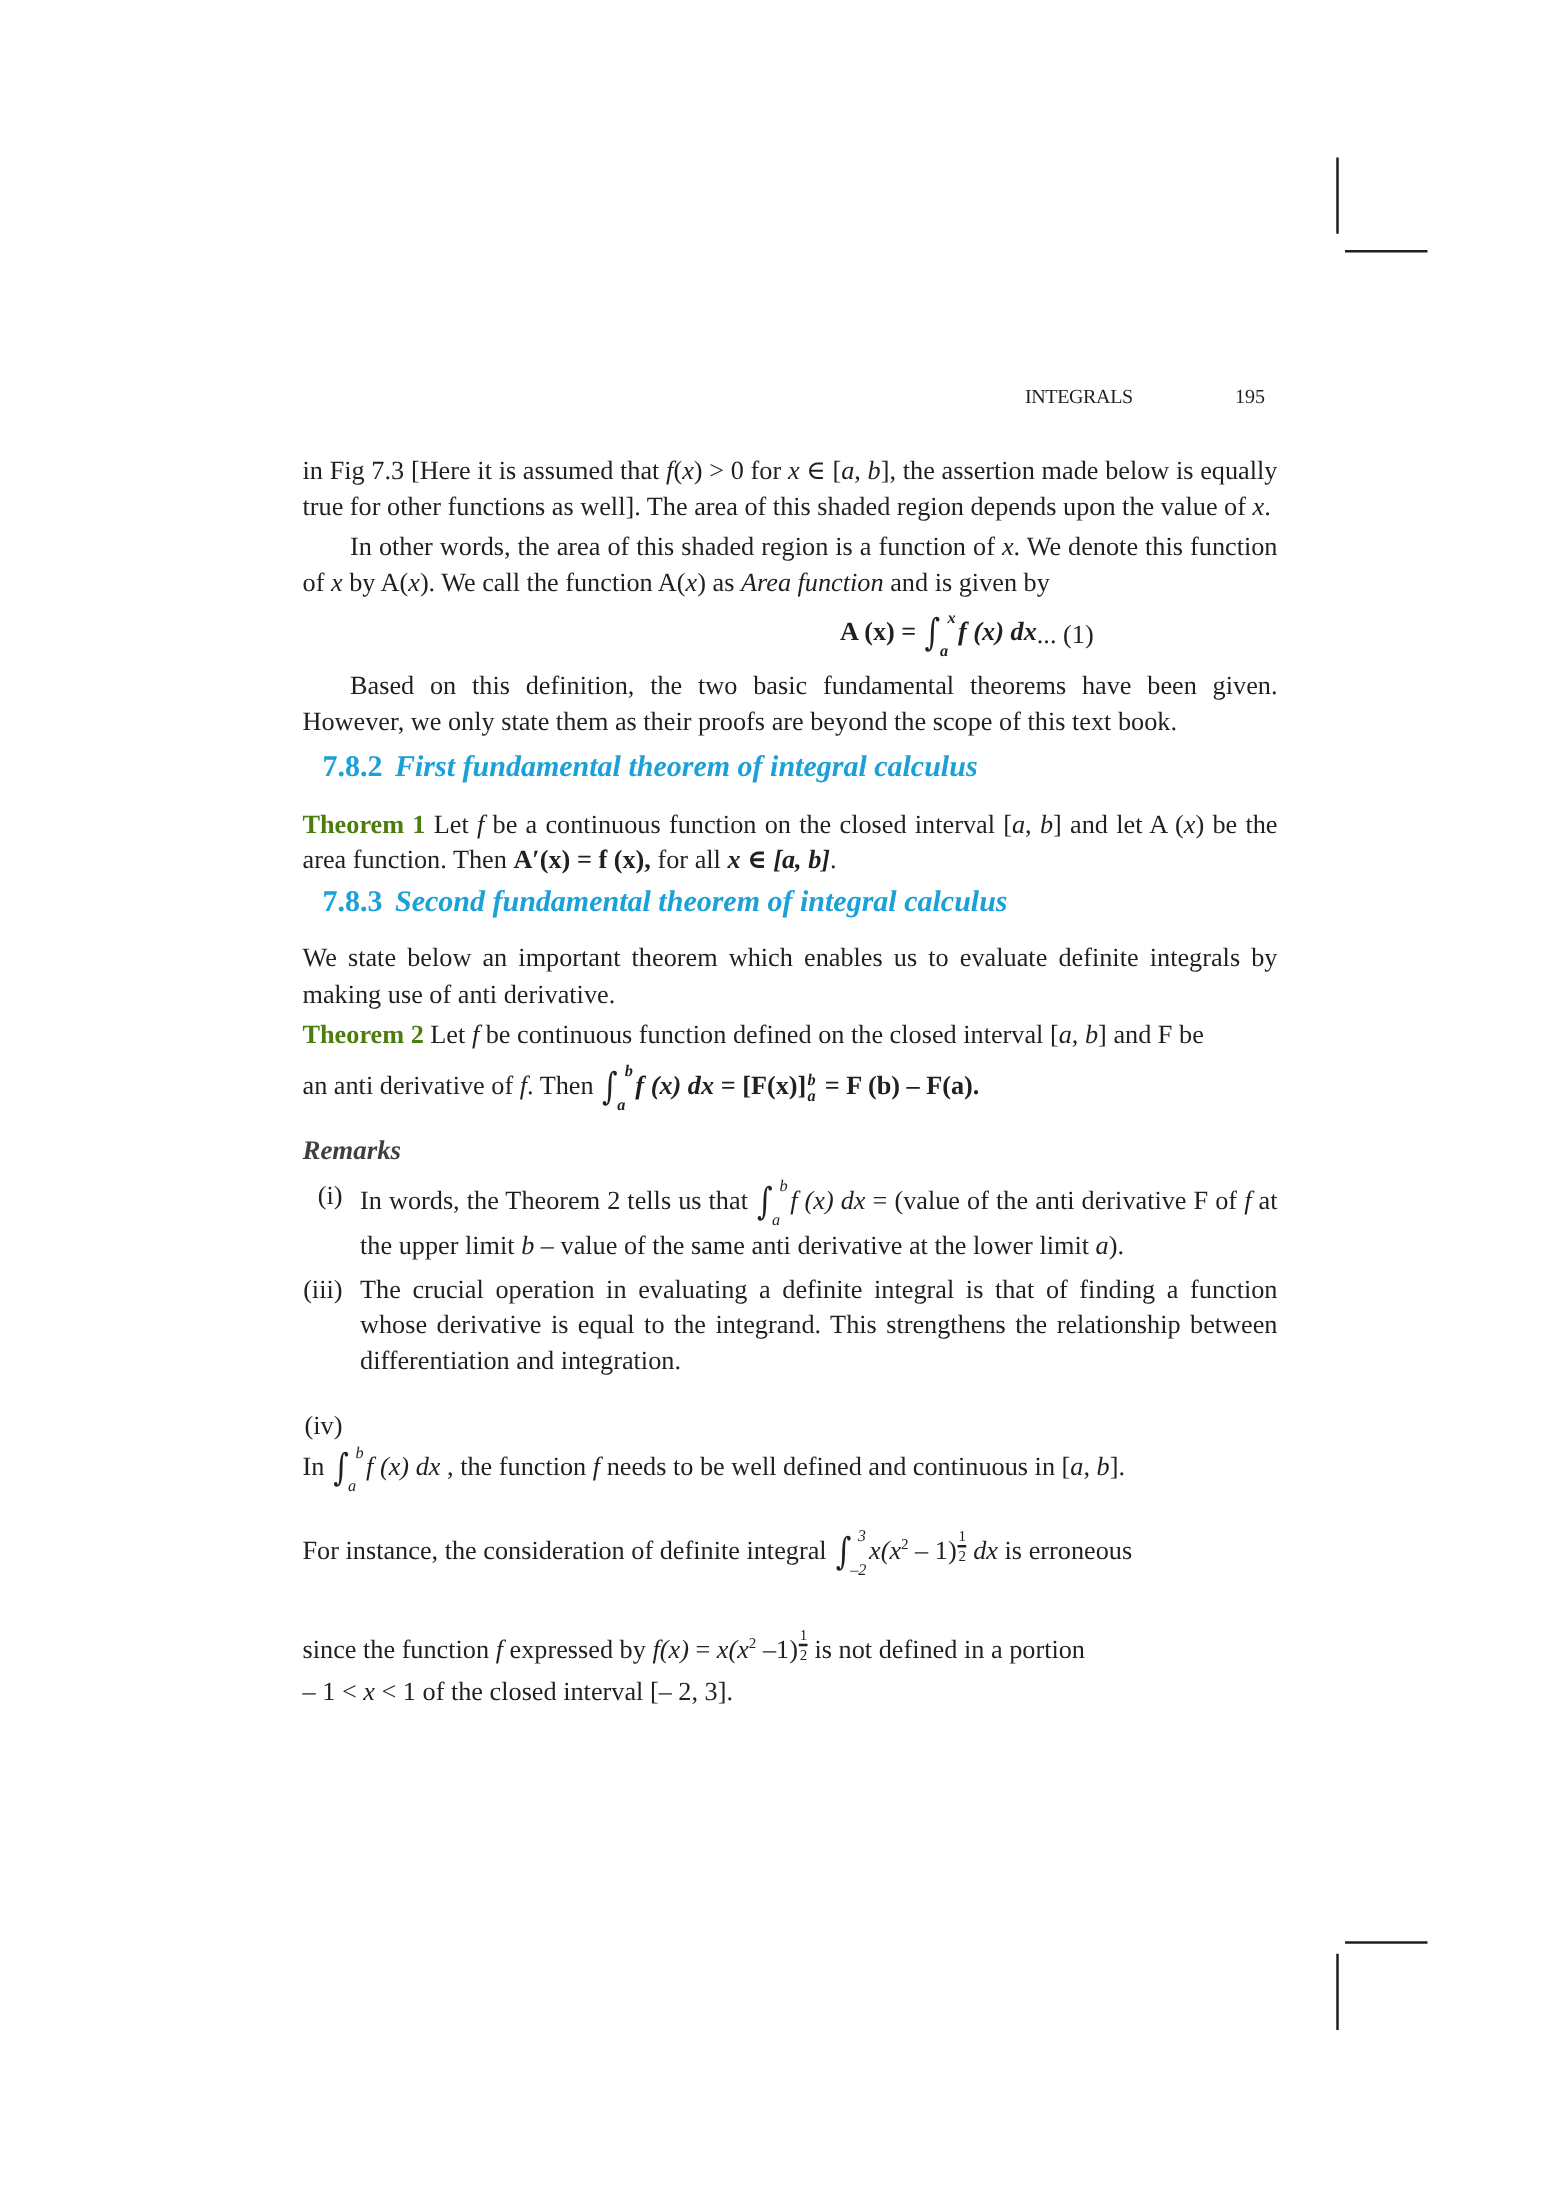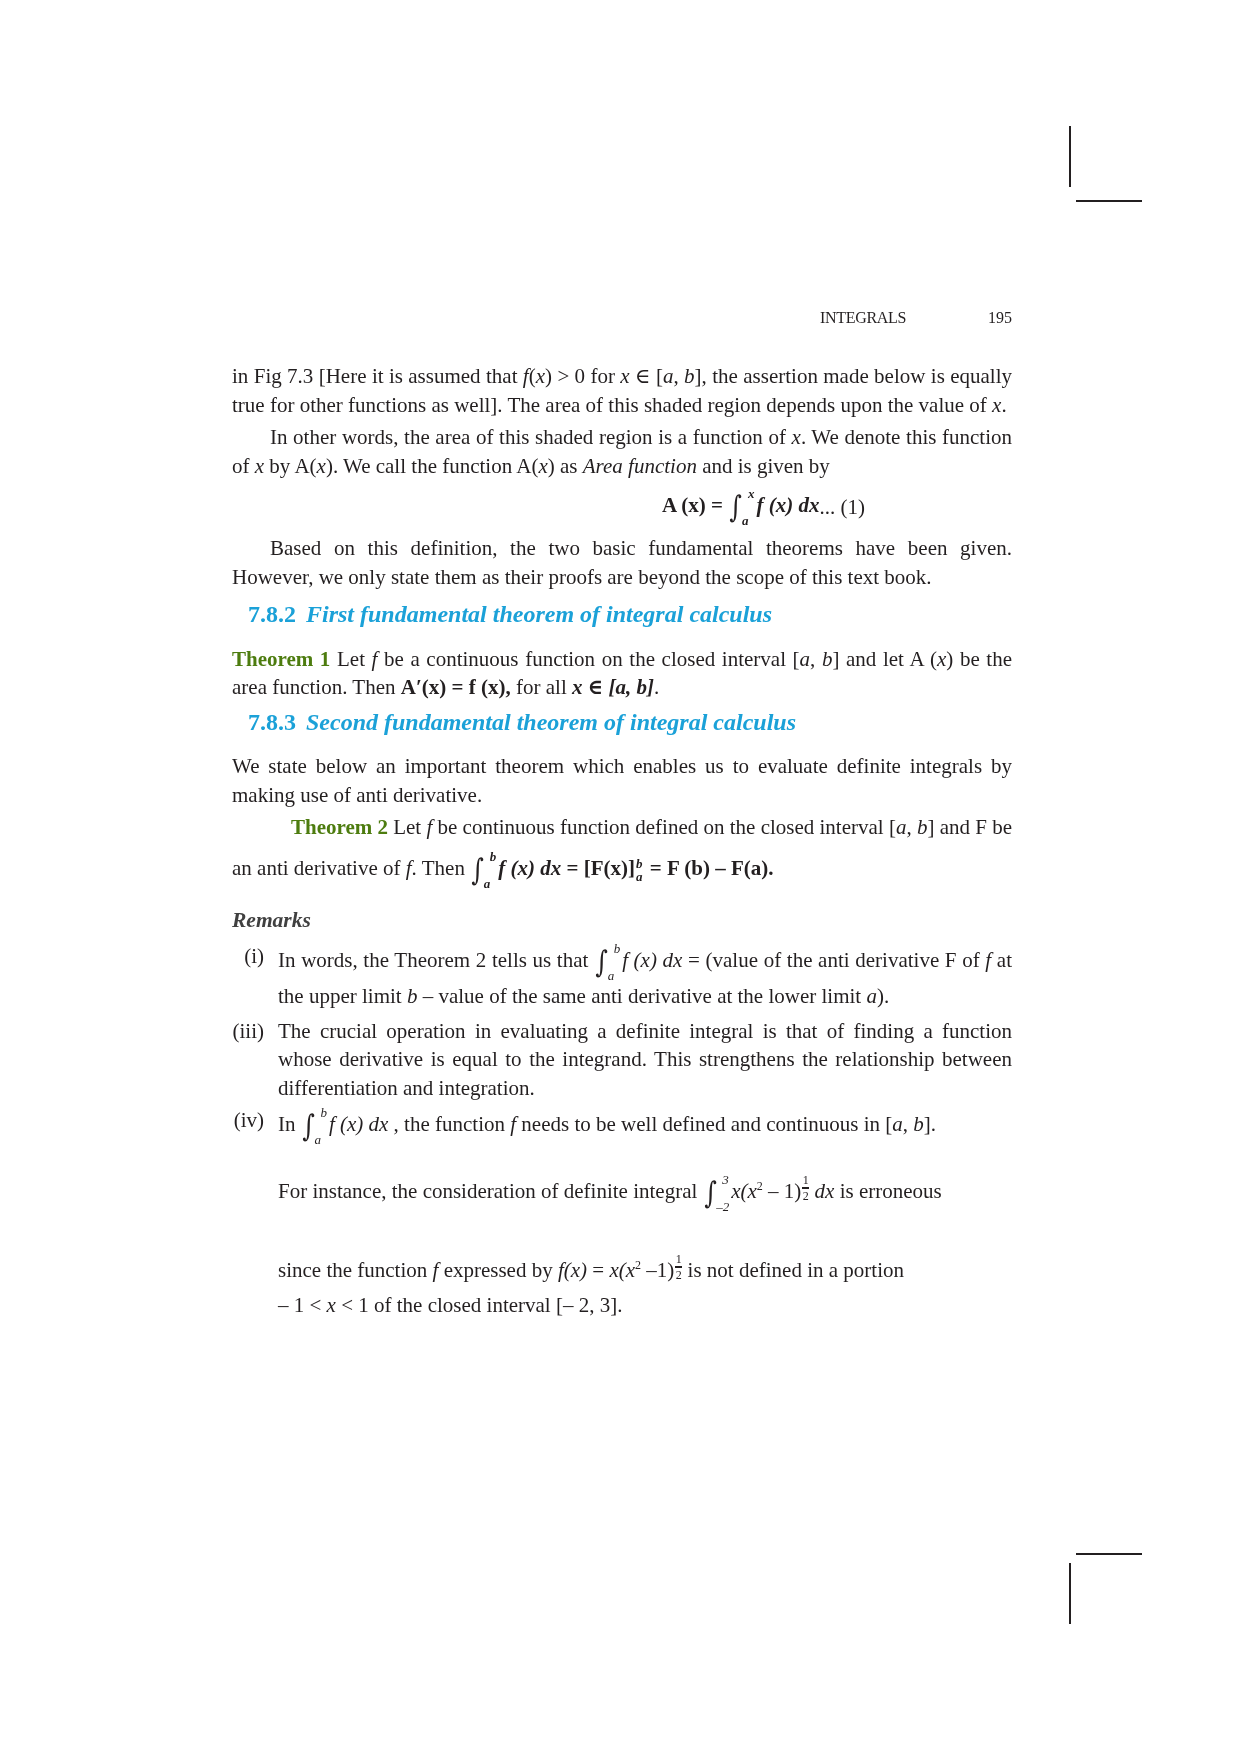--- a/index.html
+++ b/index.html
@@ -2,21 +2,21 @@
 <html><head>
 <meta charset="utf-8">
 <style>
   html, body { margin: 0; padding: 0; background: #ffffff; }
   body { width: 1240px; height: 1755px; position: relative; overflow: hidden;
          font-family: "Liberation Serif", "DejaVu Serif", serif; color: #231f20; }
   .crop { position: absolute; background: #231f20; }
   .header { position: absolute; top: 309px; left: 820px; width: 192px; font-size: 16px;
             display: flex; justify-content: space-between; letter-spacing: 0; }
   .header .title { letter-spacing: -0.3px; }
-  .content { position: absolute; left: 232px; width: 780px; top: 362px; font-size: 21px; line-height: 28.5px; }
+  .content { position: absolute; left: 242px; width: 780px; top: 362px; font-size: 21px; line-height: 28.5px; }
   p { margin: 0; text-align: justify; }
   .indent { text-indent: 38px; }
   .i { font-style: italic; }
   .b { font-weight: bold; }
   .bi { font-weight: bold; font-style: italic; }
   .sec { font-size: 24px; font-weight: bold; color: #1ba1d8; margin: 16px; }
   .sec .t { font-style: italic; margin-left: 10px; }
   .theorem-label { color: #4d7c0f; font-weight: bold; }
   .eq-row { display: flex; justify-content: center; align-items: center; height: 50px; }
   .int { display: inline-block; position: relative; font-size: 30px; line-height: 1; vertical-align: middle;
@@ -70,21 +70,21 @@
   </p>
 
   <p style="margin-top:1px;"><span class="theorem-label">Theorem 1</span><span> Let </span><span class="i">f</span><span> be a continuous function on the closed interval [</span><span class="i">a</span><span>, </span><span class="i">b</span><span>] and let A (</span><span class="i">x</span><span>) be the area function. Then </span><span class="b">A′(x) = f (x),</span><span> for all </span><span class="bi">x ∈ [a, b]</span><span>.</span></p>
 
   <p class="sec" style="margin-top:6px;">
     <span>7.8.3</span><span class="t">Second fundamental theorem of integral calculus</span>
   </p>
 
   <p style="margin-top:4px;">We state below an important theorem which enables us to evaluate definite integrals by making use of anti derivative.</p>
 
-  <p style="margin-top:4px; text-align:right;"><span class="theorem-label">Theorem 2</span><span> Let </span><span class="i">f</span><span> be continuous function defined on the closed interval [</span><span class="i">a</span><span>, </span><span class="i">b</span><span>] and F be</span></p>
+  <p style="margin-top:4px; text-align:left;"><span class="theorem-label">Theorem 2</span><span> Let </span><span class="i">f</span><span> be continuous function defined on the closed interval [</span><span class="i">a</span><span>, </span><span class="i">b</span><span>] and F be</span></p>
   <p style="margin-top:8px; text-align:left;"><span>an anti derivative of </span><span class="i">f</span><span>. Then </span><span class="int">∫</span><span class="lim b">
         <span class="up">b</span>
         <span>a</span>
       </span><span class="bi">f (x) dx</span><span class="b"> = [F(x)]</span><span class="lim b" style="height:26px; margin-left:1px;">
         <span>b</span>
         <span>a</span>
       </span><span class="b"> = F (b) – F(a).</span></p>
 
   <p class="remarks" style="margin-top:16px;">Remarks</p>
 
@@ -95,21 +95,21 @@
           <span>a</span>
         </span><span class="i">f (x) dx</span><span> = (value of the anti derivative F of </span><span class="i">f</span><span> at the upper limit </span><span class="i">b</span><span> – value of the same anti derivative at the lower limit </span><span class="i">a</span><span>).</span></span>
   </div>
 
 
   <div class="item" style="margin-top:6px;">
     <span class="num">(iii)</span>
     <span class="body">The crucial operation in evaluating a definite integral is that of finding a function whose derivative is equal to the integrand. This strengthens the relationship between differentiation and integration.</span>
   </div>
 
-  <div class="item" style="margin-top:4px;">
+  <div class="item" style="margin-top:24px;flex-direction:column;">
     <span class="num">(iv)</span>
     <span class="body">
       <span style="display:block;"><span>In </span><span class="int">∫</span><span class="lim">
             <span class="up">b</span>
             <span>a</span>
           </span><span class="i">f (x) dx</span><span> , the function </span><span class="i">f</span><span> needs to be well defined and continuous in [</span><span class="i">a</span><span>, </span><span class="i">b</span><span>].</span></span>
 
       <span style="display:block; margin-top:26px; text-align:justify;"><span>For instance, the consideration of definite integral </span><span class="int">∫</span><span class="lim">
             <span class="up">3</span>
             <span>–2</span>

